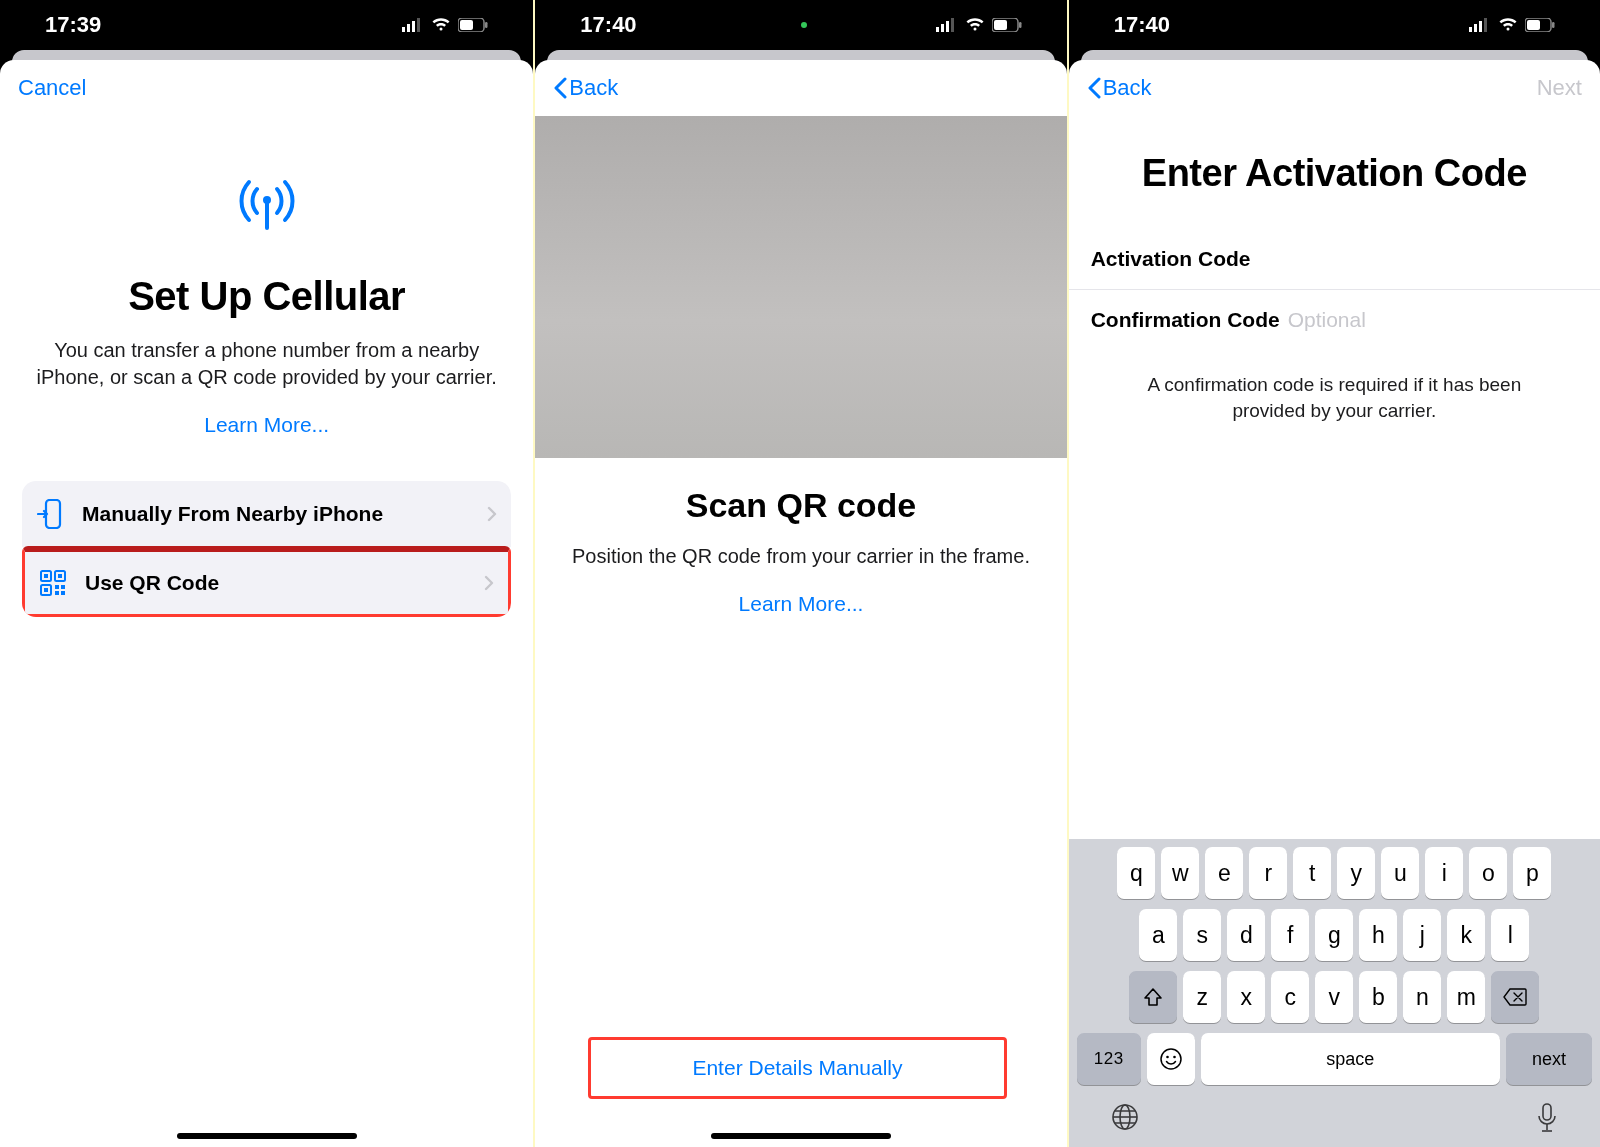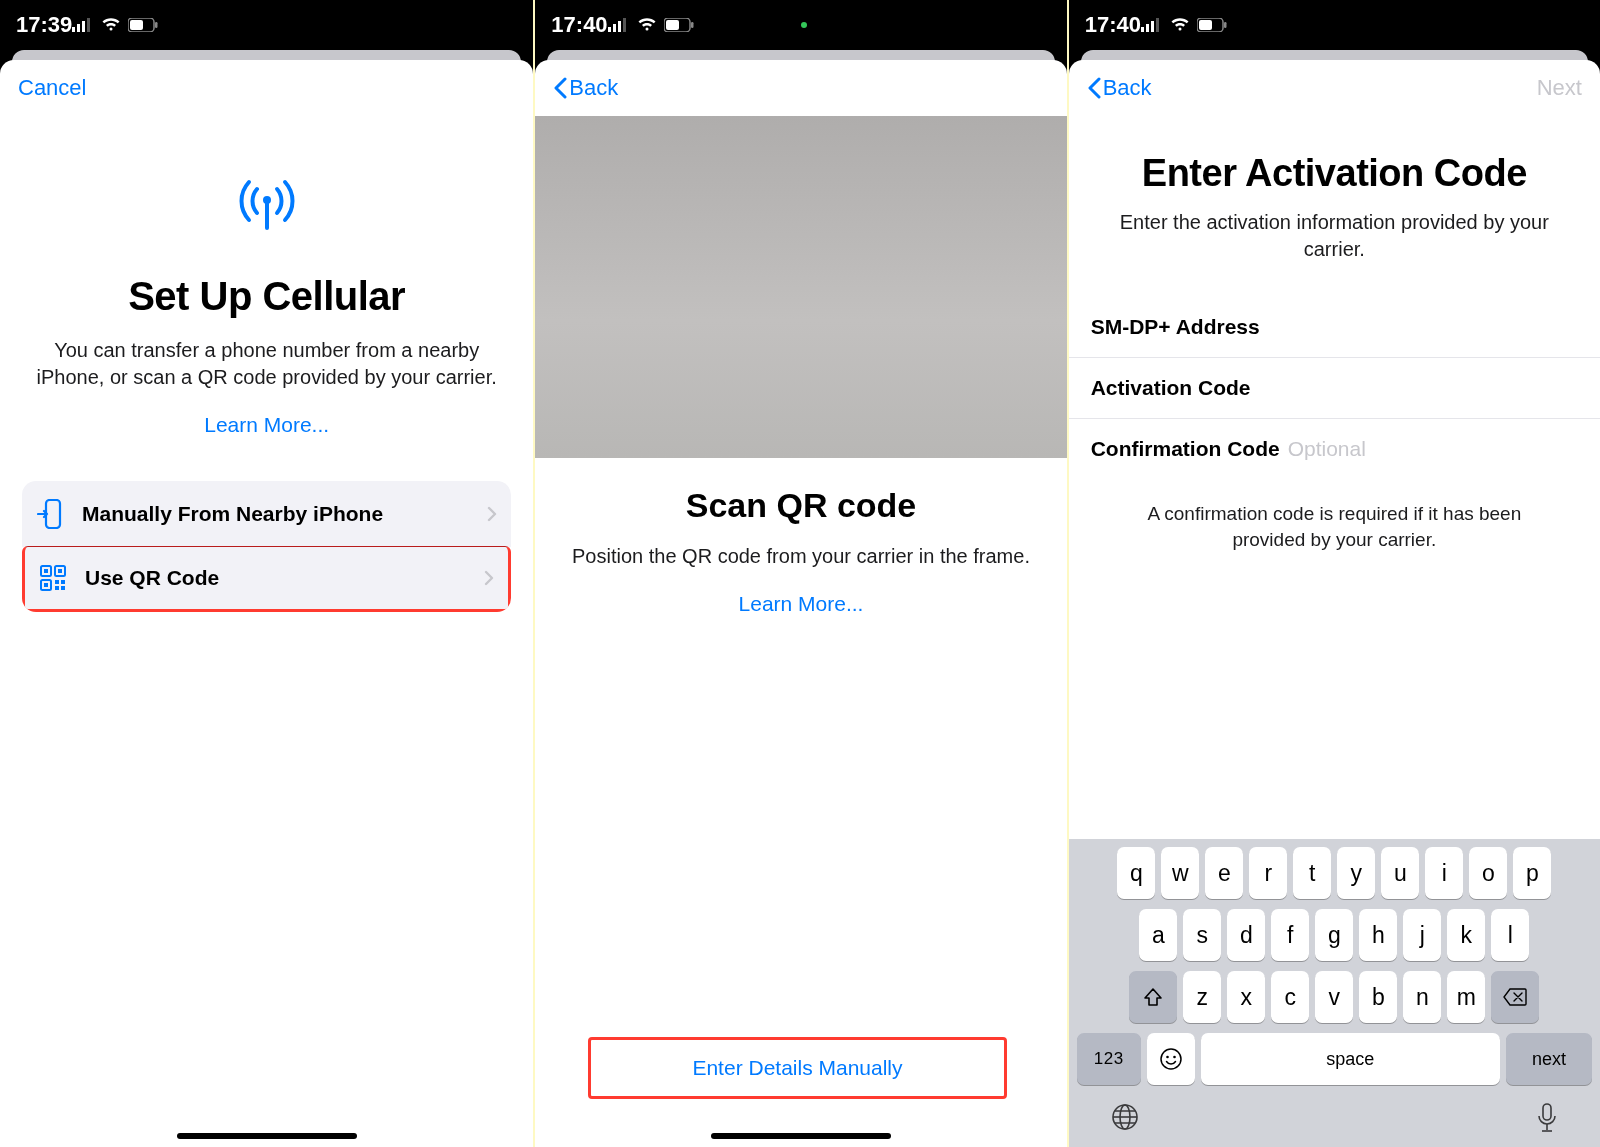--- a/index.html
+++ b/index.html
@@ -17,21 +17,22 @@
     background: #000;
     display: flex;
     flex-direction: column;
     position: relative;
   }
   .phone + .phone { border-left: 2px solid #fef9c3; }
   .statusbar {
     height: 50px;
     display: flex;
     align-items: center;
-    padding: 0 16px;
+    justify-content: space-between;
+    padding: 0 45px;
     color: #fff;
     font-weight: 600;
     font-size: 22px;
   }
   .status-icons { display:flex; gap:7px; align-items:center; }
   .status-dot { width:6px; height:6px; border-radius:50%; background:#34c759; position:absolute; left:50%; top:22px; }
   .sheet-back {
     background: #c7c7cc;
     height: 12px;
     margin: 0 12px;
@@ -64,21 +65,21 @@
   .learn-link { color:#007aff; font-size:21px; text-align:center; margin-top:22px; display:block; }
   .option-group { margin:44px 22px 0; border-radius:14px; overflow:hidden; }
   .option-row {
     display:flex; align-items:center;
     background:#f2f2f7;
     padding:18px 14px;
     font-size:21px; font-weight:600;
     position:relative;
     gap:18px;
   }
-  .option-row + .option-row { border-top:1px solid #b91c1c; }
+  .option-row + .option-row { border-top:6px solid #b91c1c; }
   .option-icon { width:28px; display:flex; justify-content:center; color:#007aff; }
   .option-chevron { position:absolute; right:14px; color:#c7c7cc; }
   .highlight-red { border:3px solid #ff3b30; border-radius:6px; margin-top:-1px; }
   .camera-view {
     height:342px;
     background:linear-gradient(180deg,#afadac 0%,#c2c0bf 60%,#b8b7b5 100%);
   }
   .title-med { font-size:34px; font-weight:700; text-align:center; margin-top:28px; }
   .bottom-link-box {
     position:absolute; left:53px; right:60px; bottom:48px;
@@ -280,26 +281,22 @@
         <svg width="14" height="22" viewBox="0 0 14 22">
             <path d="M12 2 L3 11 L12 20" stroke="#007aff" stroke-width="3" fill="none" stroke-linecap="round" stroke-linejoin="round"></path>
           </svg>
         <span>Back</span>
       </div>
       <span class="nav-right">Next</span>
     </div>
 
     <div class="form-section">
       <div class="form-title">Enter Activation Code</div>
-      <div class="subtitle" style="margin-top:14px">Enter the activation information provided by your carrier.</div>
 
       <div style="height:34px"></div>
-      <div class="form-row">
-        <span>SM-DP+ Address</span>
-      </div>
       <div class="form-row">
         <span>Activation Code</span>
       </div>
       <div class="form-row" style="border-bottom:none">
         <span>Confirmation Code</span>
         <span class="placeholder">Optional</span>
       </div>
       <div class="form-note">A confirmation code is required if it has been provided by your carrier.</div>
     </div>
 

